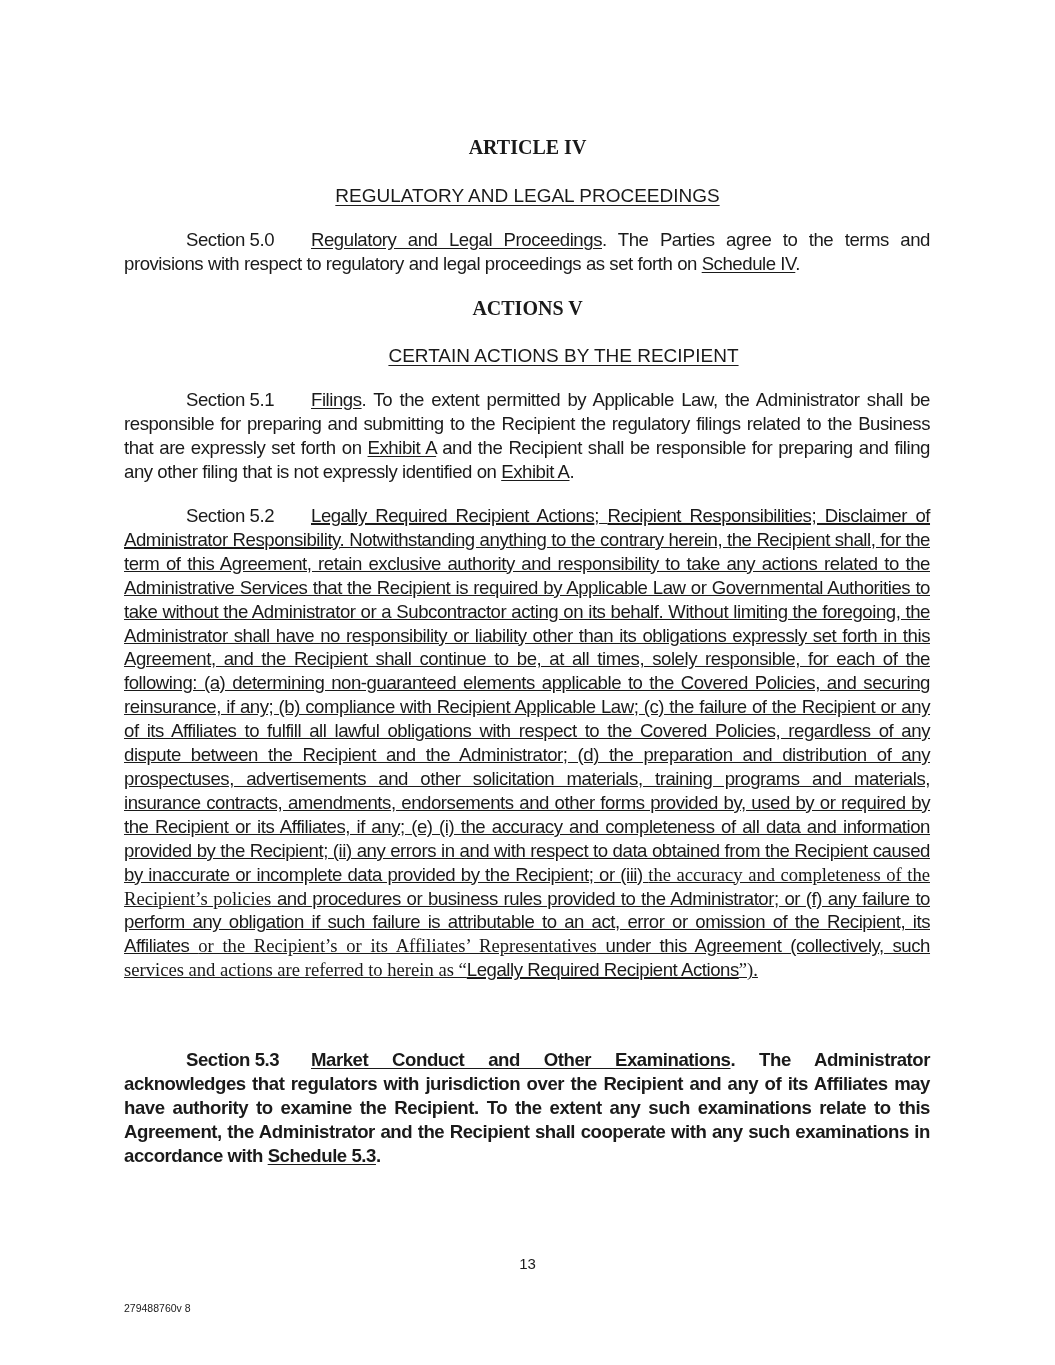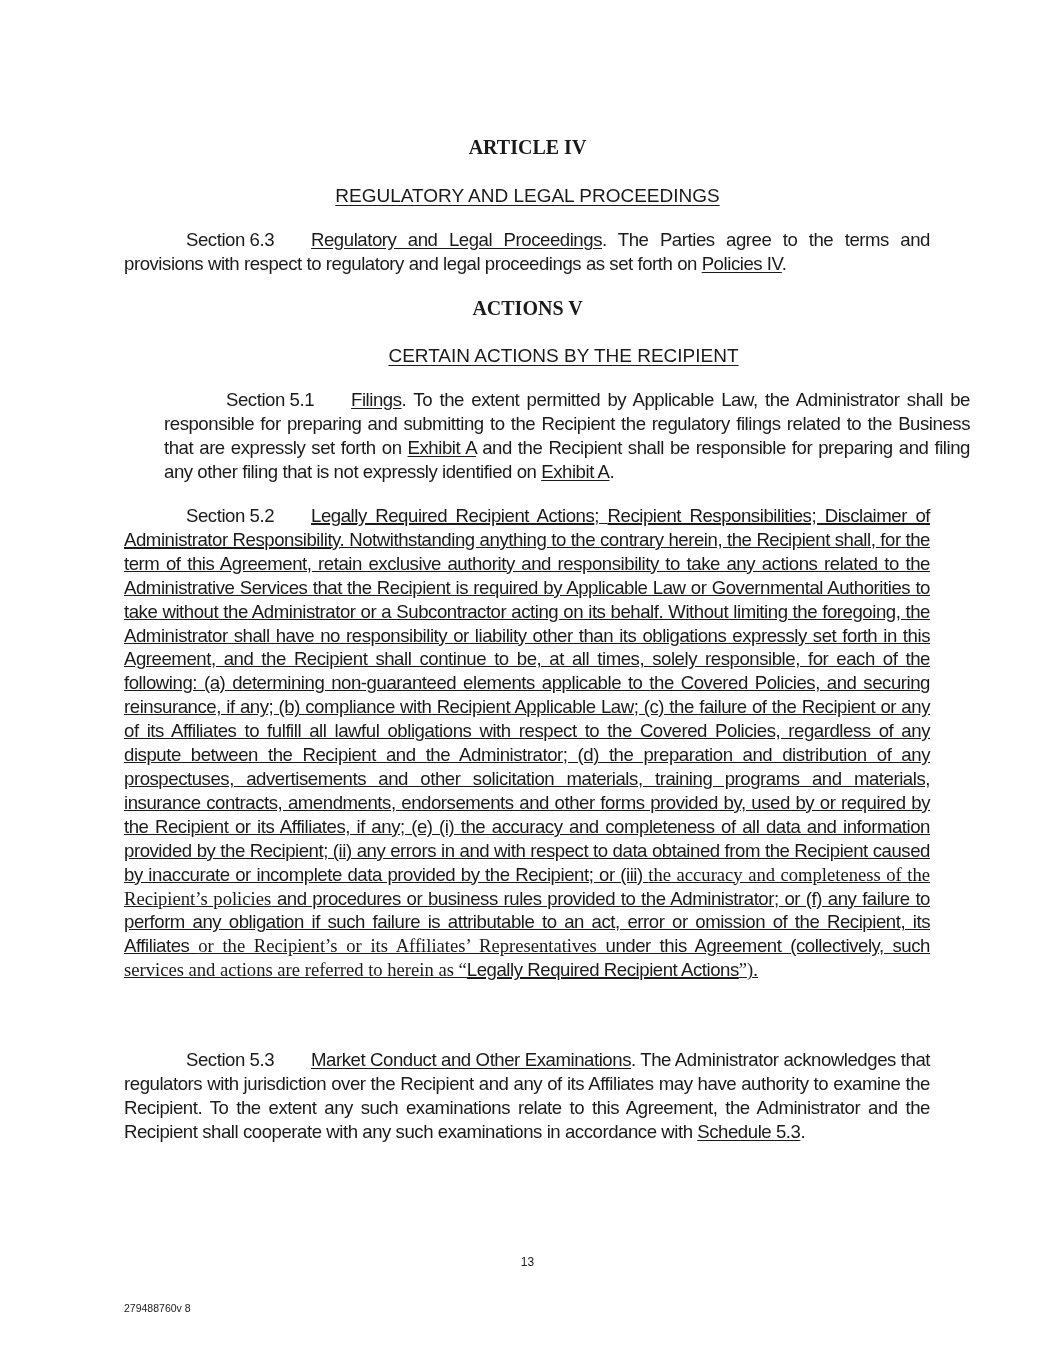--- a/index.html
+++ b/index.html
@@ -19,49 +19,49 @@
       position: absolute; left: 124px; width: 806px;
       font-size: 18.6px; line-height: 23.9px; text-align: justify;
       letter-spacing: -0.45px; word-spacing: 0px;
     }
     .indent { display: inline-block; width: 62px; }
     .sec-num { display: inline-block; width: 125px; }
     .u { text-decoration: underline; text-underline-offset: 2px; }
     .serif { font-family: "Liberation Serif", "DejaVu Serif", serif; letter-spacing: 0px; font-size: 18.6px; }
     .page-number {
       position: absolute; left: 0; width: 1055px; top: 1243px; text-align: center;
-      font-size: 12px;
+      font-size: 15px;
     }
     .doc-id {
       position: absolute; left: 124px; top: 1290px; font-size: 10.5px;
     }
   </style>
 </head>
 <body>
 
 <div class="page">
 
   <div class="article-title serif-bold" style="top:124px;">ARTICLE IV</div>
   <div class="article-subtitle sans" style="top:173px;">REGULATORY AND LEGAL PROCEEDINGS</div>
 
   <div class="para sans" style="top:216px;">
-    <span class="indent"></span><span class="sec-num">Section 6.3</span><span class="u">Regulatory and Legal Proceedings</span><span>.  The Parties agree to the terms and provisions with respect to regulatory and legal proceedings as set forth on </span><span class="u">Policies IV</span><span>.</span>
+    <span class="indent"></span><span class="sec-num">Section 5.0</span><span class="u">Regulatory and Legal Proceedings</span><span>.  The Parties agree to the terms and provisions with respect to regulatory and legal proceedings as set forth on </span><span class="u">Schedule IV</span><span>.</span>
   </div>
 
   <div class="article-title serif-bold" style="top:285px;">ACTIONS V</div>
   <div class="article-subtitle sans" style="top:333px;padding-left:36px;">CERTAIN ACTIONS BY THE RECIPIENT</div>
 
-  <div class="para sans" style="top:376px;margin-left:40px;">
+  <div class="para sans" style="top:376px;">
     <span class="indent"></span><span class="sec-num">Section 5.1</span><span class="u">Filings</span><span>.  To the extent permitted by Applicable Law, the Administrator shall be responsible for preparing and submitting to the Recipient the regulatory filings related to the Business that are expressly set forth on </span><span class="u">Exhibit A</span><span> and the Recipient shall be responsible for preparing and filing any other filing that is not expressly identified on </span><span class="u">Exhibit A</span><span>.</span>
   </div>
 
   <div class="para sans" style="top:492px;text-decoration:underline;">
     <span class="indent"></span><span class="sec-num">Section 5.2</span><span class="u">Legally Required Recipient Actions</span><span>; </span><span class="u">Recipient Responsibilities; Disclaimer of Administrator Responsibility</span><span>.  Notwithstanding anything to the contrary herein, the Recipient shall, for the term of this Agreement, retain exclusive authority and responsibility to take any actions related to the Administrative Services that the Recipient is required by Applicable Law or Governmental Authorities to take without the Administrator or a Subcontractor acting on its behalf.  Without limiting the foregoing, the Administrator shall have no responsibility or liability other than its obligations expressly set forth in this Agreement, and the Recipient shall continue to be, at all times, solely responsible, for each of the following: (a)&nbsp;determining non-guaranteed elements applicable to the Covered Policies, and securing reinsurance, if any; (b)&nbsp;compliance with Recipient Applicable Law; (c) the failure of the Recipient or any of its Affiliates to fulfill all lawful obligations with respect to the Covered Policies, regardless of any dispute between the Recipient and the Administrator; (d) the preparation and distribution of any prospectuses, advertisements and other solicitation materials, training programs and materials, insurance contracts, amendments, endorsements and other forms provided by, used by or required by the Recipient or its Affiliates, if any; (e) (i)&nbsp;the accuracy and completeness of all data and information provided by the Recipient; (ii) any errors in and with respect to data obtained from the Recipient caused by inaccurate or incomplete data provided by the Recipient; or (iii) </span><span class="serif">the accuracy and completeness of the Recipient’s policies</span><span> and procedures or business rules provided to the Administrator; or (f)&nbsp;any failure to perform any obligation if such failure is attributable to an act, error or omission of the Recipient, its Affiliates </span><span class="serif">or the Recipient’s or its Affiliates’ Representatives</span><span> under this Agreement (collectively, such </span><span class="serif">services and actions are referred to herein as “</span><span class="u">Legally Required Recipient Actions</span><span class="serif">”).</span>
   </div>
 
-  <div class="para sans" style="top:1036px;">
+  <div class="para sans" style="top:1036px;font-weight:bold;">
     <span class="indent"></span><span class="sec-num">Section 5.3</span><span class="u">Market Conduct and Other Examinations</span><span>.   The Administrator acknowledges that regulators with jurisdiction over the Recipient and any of its Affiliates may have authority to examine the Recipient.  To the extent any such examinations relate to this Agreement, the Administrator and the Recipient shall cooperate with any such examinations in accordance with </span><span class="u">Schedule 5.3</span><span>.</span>
   </div>
 
   <div class="page-number sans">13</div>
   <div class="doc-id sans">279488760v 8</div>
 
 </div>
 
 </body></html>

